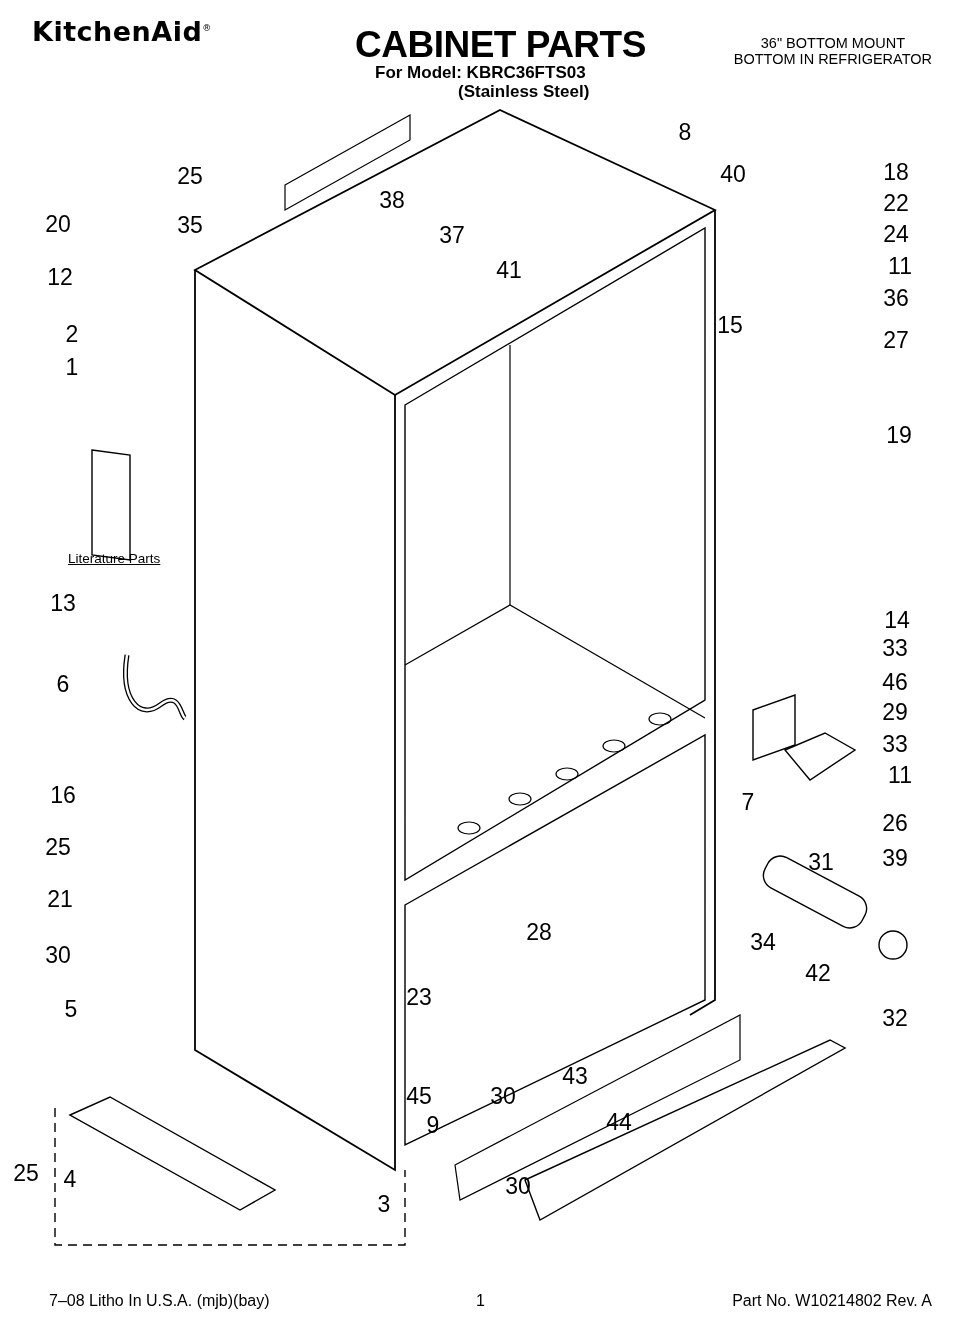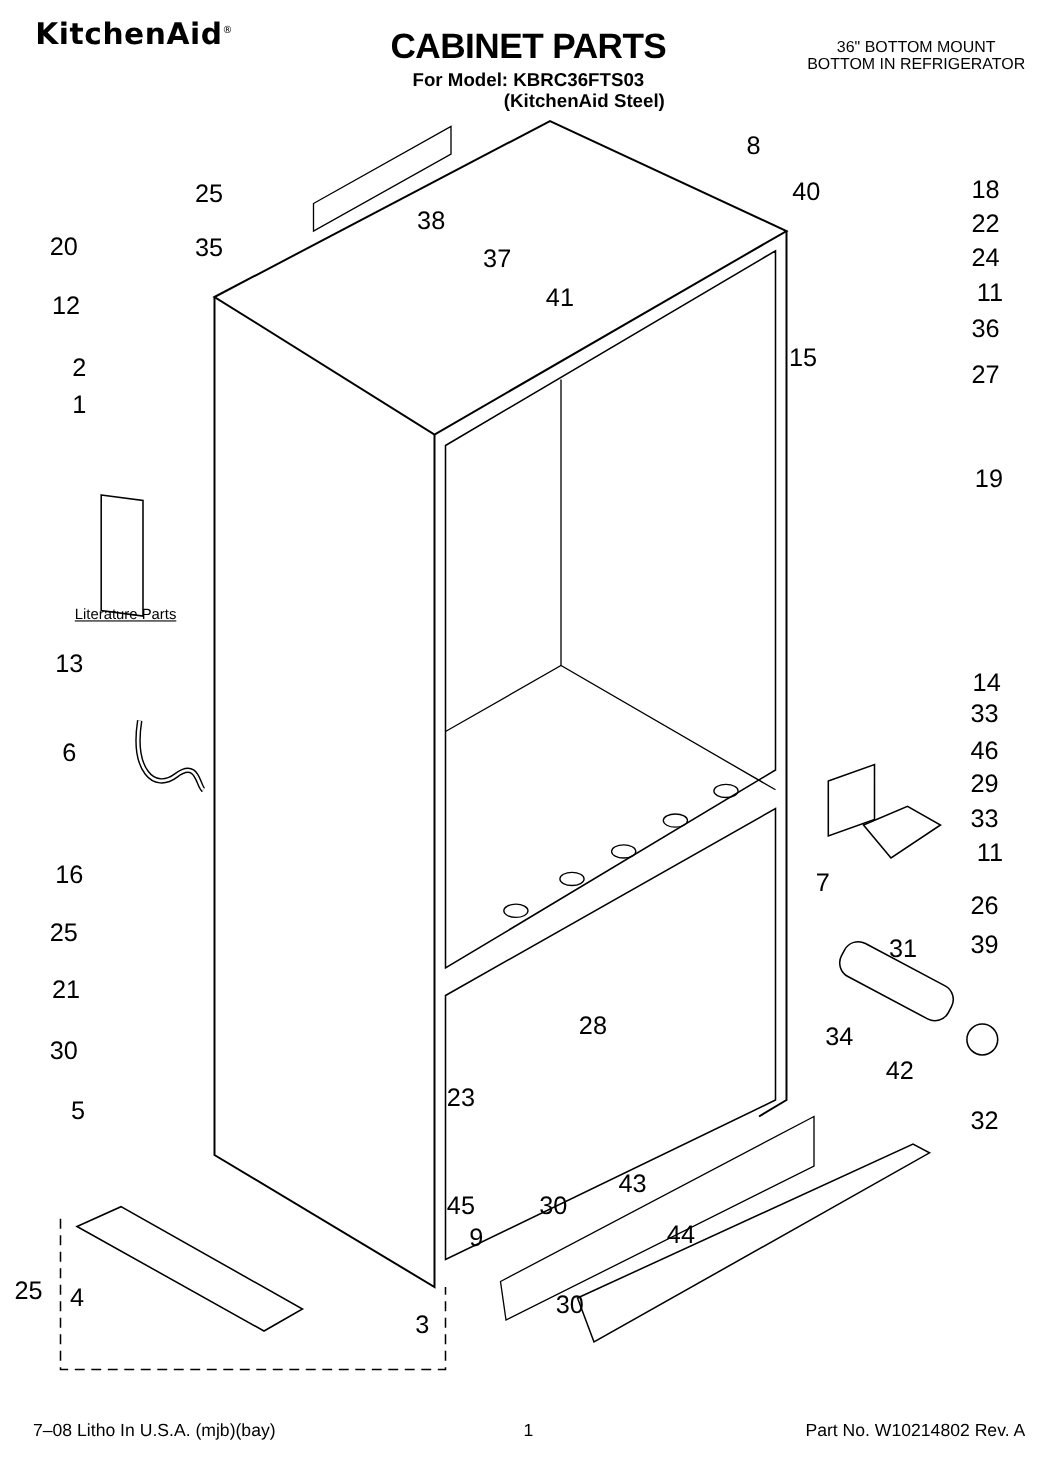--- a/index.html
+++ b/index.html
@@ -1,36 +1,36 @@
 <!DOCTYPE html>
 <html><head>
 <meta charset="utf-8">
 <style>
   html, body { margin: 0; padding: 0; background: #ffffff; }
   body { width: 965px; height: 1333px; position: relative; overflow: hidden; font-family: "Liberation Sans", sans-serif; color: #000; }
   .brand { position: absolute; left: 32px; top: 16px; font-family: "DejaVu Sans", sans-serif; font-weight: 900; font-size: 27px; letter-spacing: 0.5px; }
   .brand sup { font-size: 9px; font-weight: 400; }
-  .title { position: absolute; left: 355px; top: 24px; font-size: 32px; font-weight: 700; letter-spacing: -0.5px; }
+  .title { position: absolute; left: 355px; top: 24px; font-size: 37px; font-weight: 700; letter-spacing: -0.5px; }
   .model { position: absolute; left: 375px; top: 63px; font-size: 17px; font-weight: 700; line-height: 19px; }
   .model .finish { display: block; padding-left: 83px; }
   .subtitle { position: absolute; right: 33px; top: 35px; font-size: 14.5px; text-align: center; line-height: 16px; }
   .footer { position: absolute; top: 1292px; font-size: 16px; }
-  .f-left { left: 30px; } .f-mid { left: 476px; } .f-right { right: 33px; }
+  .f-left { left: 49px; } .f-mid { left: 476px; } .f-right { right: 33px; }
   svg.diagram { position: absolute; left: 0; top: 0; }
   .callout { font-family: "Liberation Sans", sans-serif; font-size: 23px; fill: #000; }
   .lit { position: absolute; left: 68px; top: 551px; font-size: 13.5px; text-decoration: underline; }
 </style>
 </head>
 <body>
 
 <div class="brand"><span>KitchenAid</span><sup>®</sup></div>
 <div class="title">CABINET PARTS</div>
 <div class="model">
   <span>For Model: KBRC36FTS03</span>
-  <span class="finish">(KitchenAid Steel)</span>
+  <span class="finish">(Stainless Steel)</span>
 </div>
 <div class="subtitle">
   <div>36" BOTTOM MOUNT</div>
   <div>BOTTOM IN REFRIGERATOR</div>
 </div>
 
 <svg class="diagram" width="965" height="1333" viewBox="0 0 965 1333" xmlns="http://www.w3.org/2000/svg" fill="none" stroke="#000" stroke-width="1.6">
 
   <g>
     <polygon points="195,270 500,110 715,210 395,395" stroke-width="1.8"></polygon>

